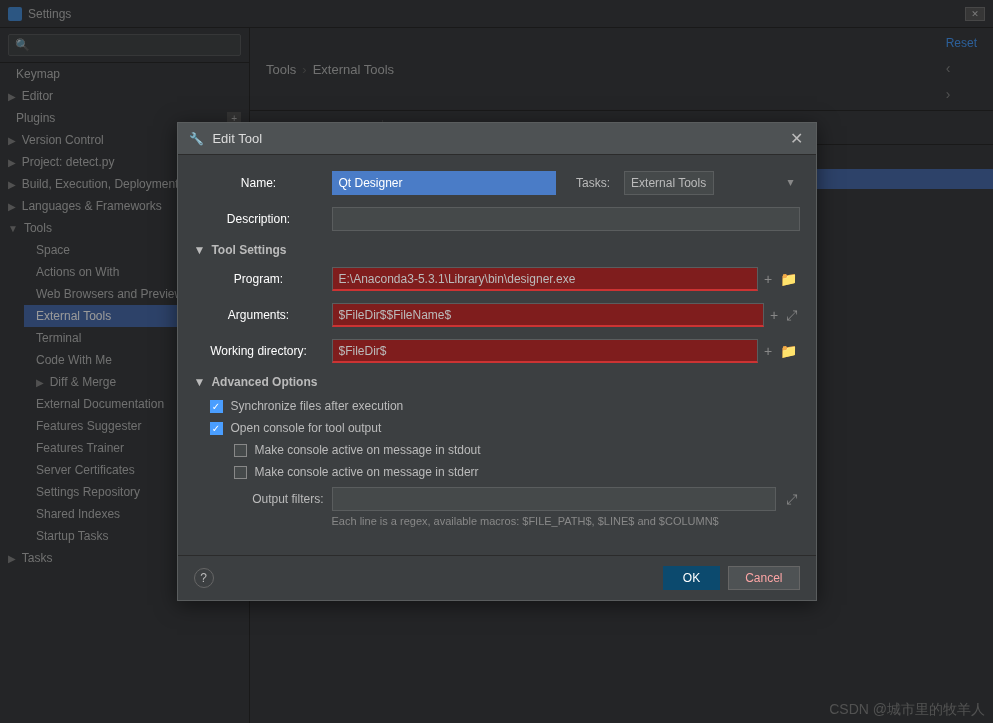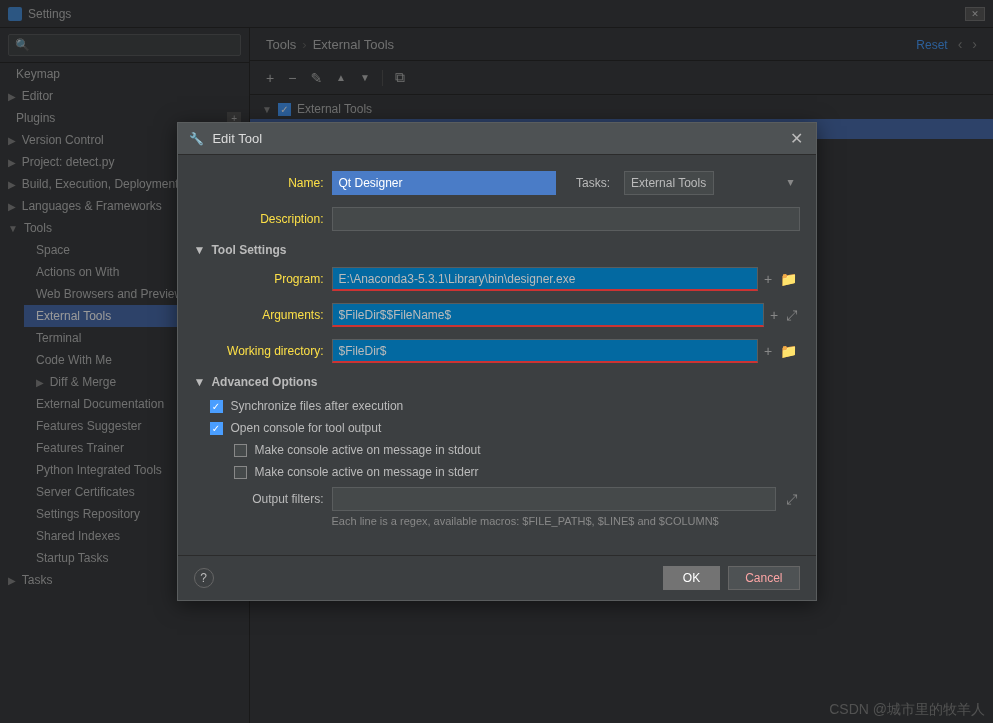--- a/index.html
+++ b/index.html
@@ -77,21 +77,21 @@
     
     .content-header {
       padding: 8px 16px;
       border-bottom: 1px solid #2b2b2b;
       display: flex;
       align-items: center;
       background: #3c3f41;
     }
     .breadcrumb { display: flex; align-items: center; gap: 6px; color: #bbb; font-size: 13px; }
     .breadcrumb-sep { color: #666; }
-    .header-actions { margin-left: auto; display: flex; align-items: flex-end; gap: 10px; }
+    .header-actions { margin-left: auto; display: flex; align-items: flex-start; gap: 10px; flex-direction: column; }
     .reset-btn { color: #4a9eff; cursor: pointer; font-size: 12px; background: none; border: none; }
     .nav-btn { color: #888; background: none; border: none; cursor: pointer; font-size: 14px; }
 
     
     .toolbar {
       padding: 6px 12px;
       display: flex;
       align-items: center;
       gap: 6px;
       border-bottom: 1px solid #2b2b2b;
@@ -164,22 +164,22 @@
     .modal-body { padding: 16px; }
 
     .form-row {
       display: flex;
       align-items: center;
       margin-bottom: 12px;
       gap: 8px;
     }
     .form-label {
       width: 130px;
-      text-align: right;
-      color: #fde047;
+      text-align: center;
+      color: #ffffff;
       font-size: 12px;
       flex-shrink: 0;
     }
     .form-input {
       flex: 1;
       background: #45494a;
       border: 1px solid #5a5d5e;
       color: #bbb;
       padding: 3px 6px;
       font-size: 12px;
@@ -212,21 +212,21 @@
     }
 
     .field-with-btns {
       display: flex;
       align-items: center;
       flex: 1;
       gap: 4px;
     }
     .field-with-btns input {
       flex: 1;
-      background: #0369a1;
+      background: #7f1d1d;
       border: 1px solid #5a5d5e;
       color: #bbb;
       padding: 3px 6px;
       font-size: 12px;
       outline: none;
       height: 24px;
     }
     .field-icon-btn {
       background: none;
       border: none;
@@ -276,21 +276,21 @@
 
     .modal-footer {
       padding: 10px 16px;
       display: flex;
       align-items: center;
       justify-content: space-between;
       border-top: 1px solid #2b2b2b;
     }
     .help-btn { background: none; border: 1px solid #666; border-radius: 50%; width: 20px; height: 20px; color: #bbb; cursor: pointer; font-size: 12px; display:flex;align-items:center;justify-content:center; }
     .footer-btns { display: flex; gap: 8px; }
-    .btn-ok { background: #737373; border: none; color: #fff; padding: 4px 20px; cursor: pointer; font-size: 12px; }
+    .btn-ok { background: #0c4a6e; border: none; color: #fff; padding: 4px 20px; cursor: pointer; font-size: 12px; }
     .btn-cancel { background: #4e5254; border: 1px solid #666; color: #fca5a5; padding: 4px 16px; cursor: pointer; font-size: 12px; }
 
     .wrench-icon { color: #cc9900; font-size: 12px; }
 
     .container { position: relative; width: 993px; height: 723px; overflow: hidden; }
 
     
     ::-webkit-scrollbar { width: 6px; }
     ::-webkit-scrollbar-track { background: #3c3f41; }
     ::-webkit-scrollbar-thumb { background: #5a5d5e; }
@@ -378,24 +378,20 @@
         <div class="sidebar-item" style="padding-left:12px;">
           <span>External Documentation</span>
         </div>
         <div class="sidebar-item" style="padding-left:12px;">
           <span>Features Suggester</span>
         </div>
         <div class="sidebar-item" style="padding-left:12px;">
           <span>Features Trainer</span>
         </div>
         <div class="sidebar-item" style="padding-left:12px;">
-          <span>Python Integrated Tools</span>
-          <span class="sidebar-badge">+</span>
-        </div>
-        <div class="sidebar-item" style="padding-left:12px;">
           <span>Server Certificates</span>
         </div>
         <div class="sidebar-item" style="padding-left:12px;">
           <span>Settings Repository</span>
         </div>
         <div class="sidebar-item" style="padding-left:12px;">
           <span>Shared Indexes</span>
         </div>
         <div class="sidebar-item" style="padding-left:12px;">
           <span>Startup Tasks</span>

